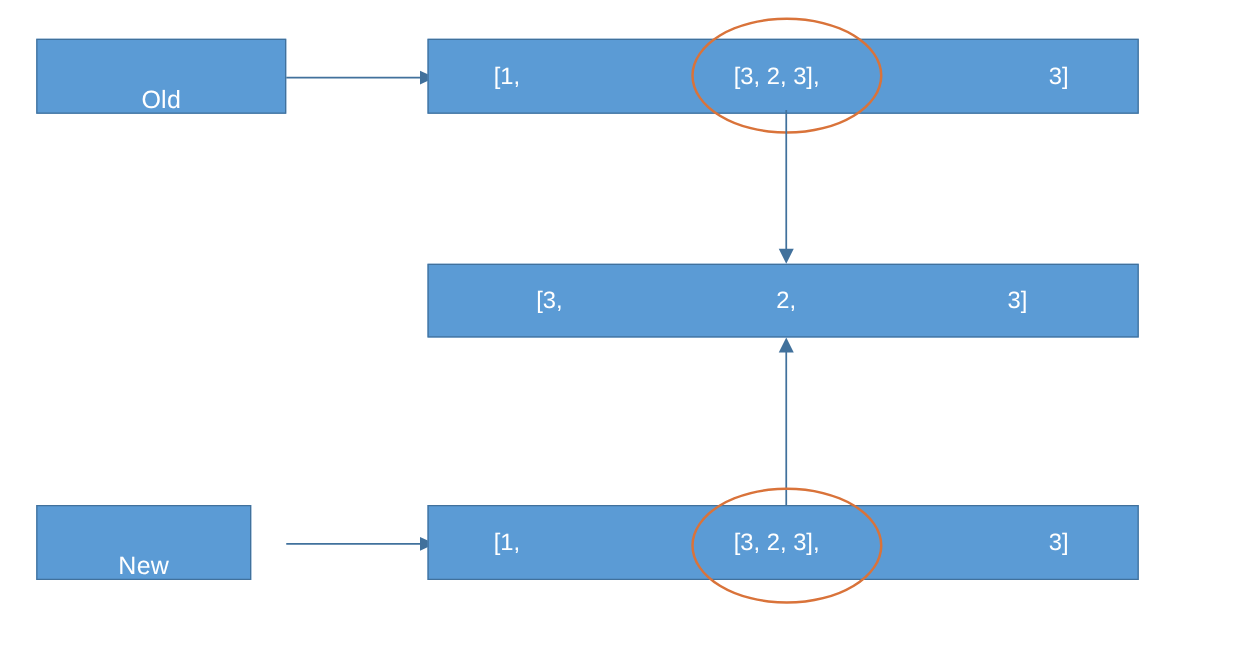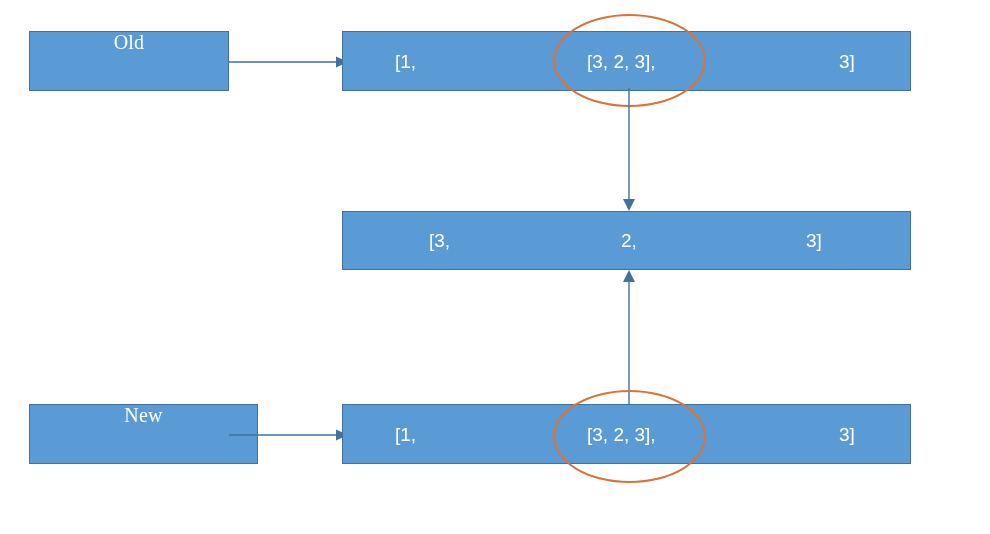--- a/index.html
+++ b/index.html
@@ -18,23 +18,22 @@
 
   
   .box {
     position: absolute;
     background: #5B9BD5;
     border: 1px solid #41719C;
     box-sizing: border-box;
   }
   .label-box {
     display: flex;
-    align-items: flex-start;
+    align-items: flex-end;
     justify-content: center;
-    font-family: Liberation Serif, serif;
   }
   .label-box .box-text {
     color: #FFFFFF;
     font-size: 20px;
     line-height: 1;
     letter-spacing: 0.2px;
   }
 
   
   .array-bar {
@@ -102,21 +101,21 @@
     <span class="seg" style="left:86px;">[3,</span>
     <span class="seg" style="left:278px;">2,</span>
     <span class="seg" style="left:463px;">3]</span>
   </div>
 
   <svg class="conn" style="left:618px; top:269px; width:22px; height:136px;" viewBox="0 0 22 136">
     <line x1="11" y1="12" x2="11" y2="136" stroke="#41719C" stroke-width="1.4"></line>
     <polygon points="5,13 17,13 11,1" fill="#41719C"></polygon>
   </svg>
 
-  <div class="box label-box" style="left:29px; top:404px; width:229px; height:60px;">
+  <div class="box label-box" style="left:29px; top:404px; width:172px; height:60px;">
     <span class="box-text">New</span>
   </div>
 
   <svg class="conn" style="left:229px; top:424px; width:118px; height:22px;" viewBox="0 0 118 22">
     <line x1="0" y1="11" x2="107" y2="11" stroke="#41719C" stroke-width="1.4"></line>
     <polygon points="107,5.5 119,11 107,16.5" fill="#41719C"></polygon>
   </svg>
 
   <div class="box array-bar" style="left:342px; top:404px; width:569px; height:60px;">
     <span class="seg" style="left:52px;">[1,</span>

